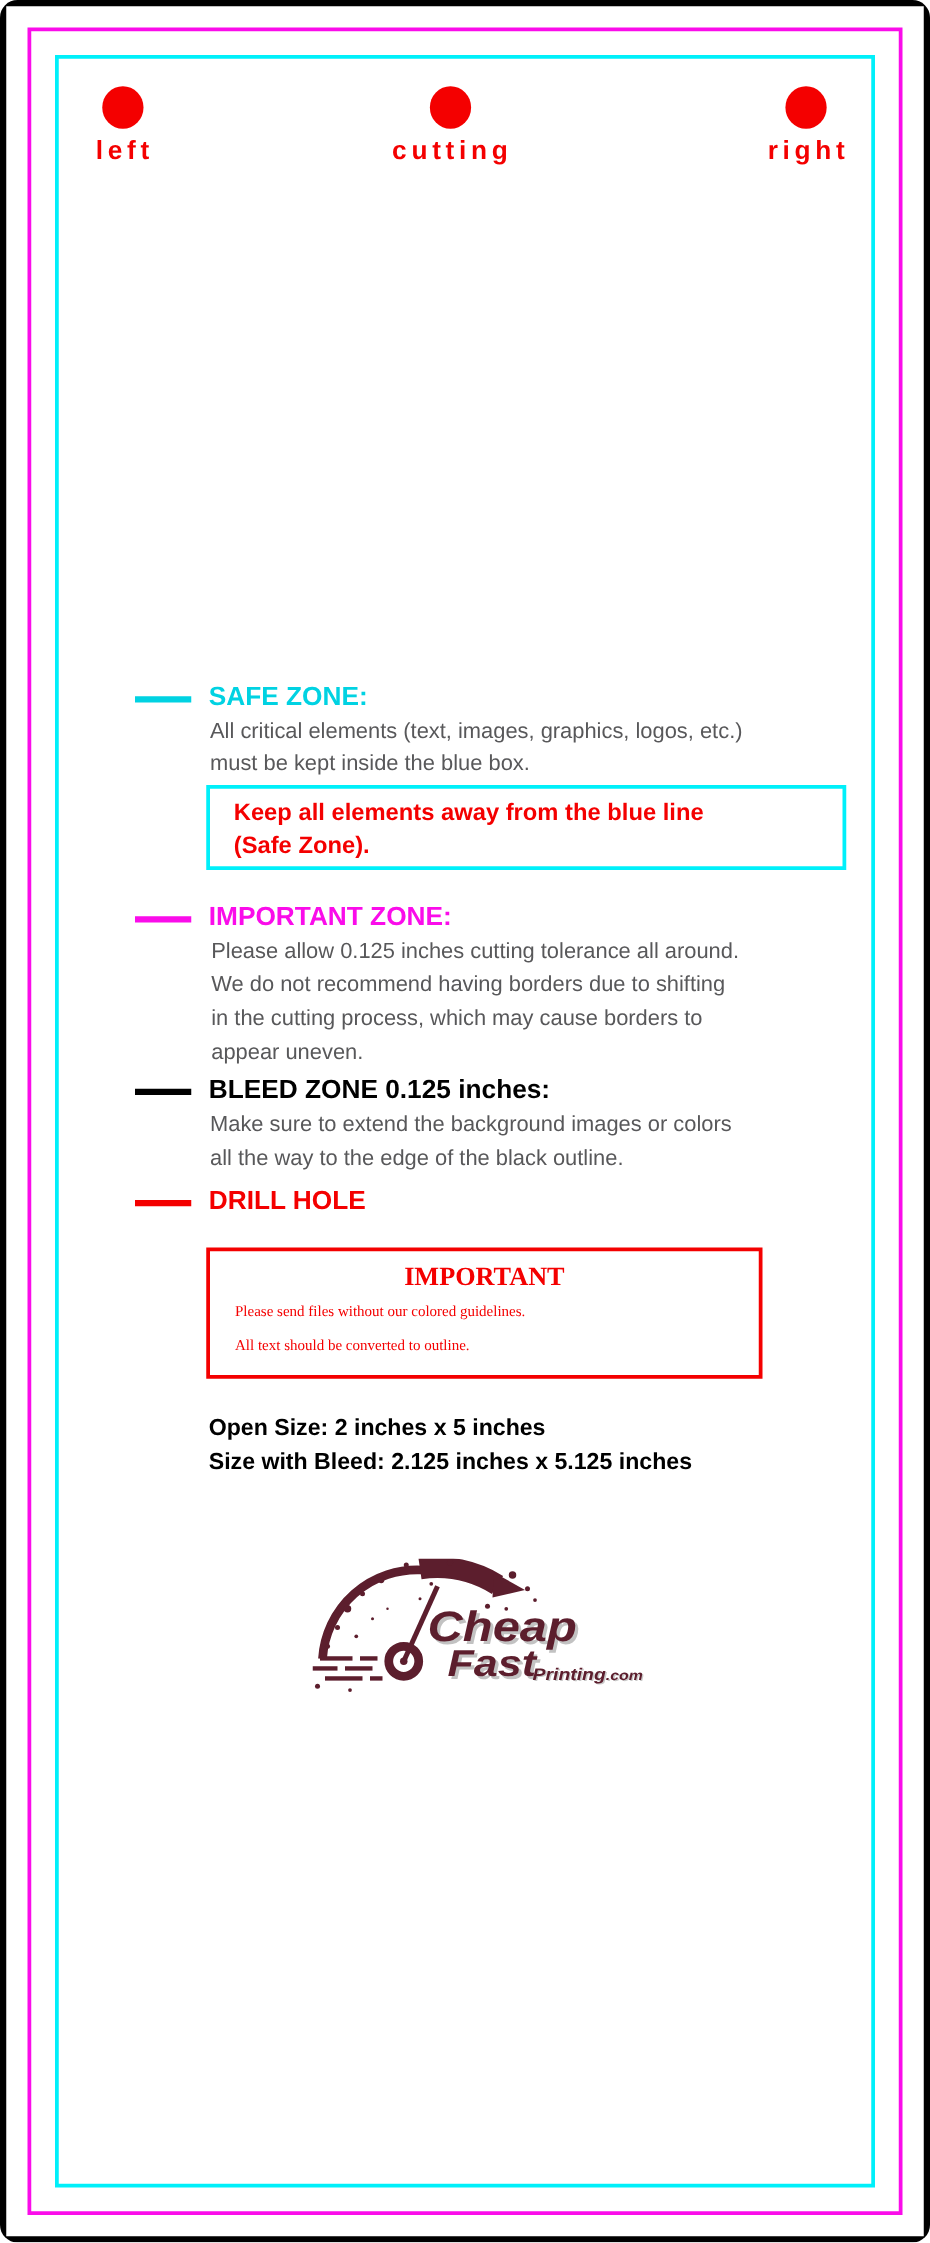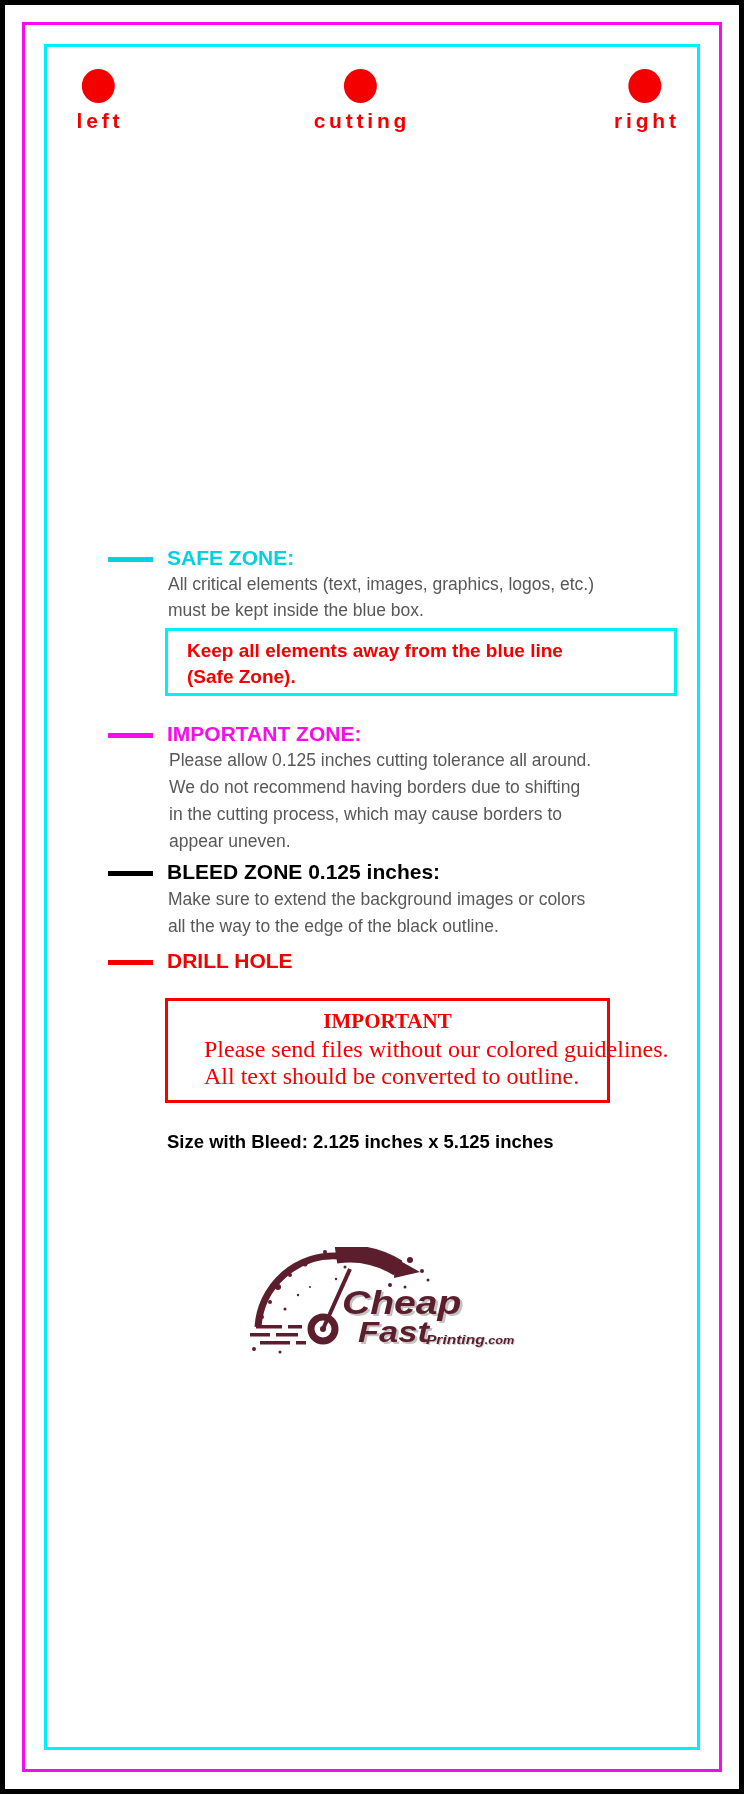--- a/index.html
+++ b/index.html
@@ -1,18 +1,19 @@
 <!DOCTYPE html>
 <html style="--red: #f40000; --cyan-line: #00f0fa; --cyan-heading: #00d2e2; --magenta: #fa0cea; --body-gray: #58585a; --black: #000000; --logo-maroon: #5c1e2d;"><head>
 <meta charset="utf-8">
 <style>
   html,body{margin:0;padding:0;background:#ffffff;}
   .page{
     position:relative;width:744px;height:1794px;background:#ffffff;overflow:hidden;
     font-family:"Liberation Sans",sans-serif;
+    border-radius:14px;
   }
   
   .frame{position:absolute;pointer-events:none;}
   .frame.bleed{inset:0;border:5px solid var(--black,#000);}
   .frame.trim{inset:22px;border:3px solid var(--magenta,#fa0cea);}
   .frame.safe{inset:44px;border:3px solid var(--cyan-line,#00f0fa);}
 
   
   .marker{position:absolute;top:69px;transform:translateX(-50%);text-align:center;}
   .dot{display:block;width:33px;height:34px;border-radius:50%;
@@ -34,21 +35,21 @@
        border:3px solid var(--cyan-line,#00f0fa);}
   .note-box.cyan .note-line{color:var(--red,#f40000);font-weight:bold;
        font-size:19px;line-height:26px;white-space:nowrap;}
   .note-box.cyan .note-inner{padding:7px 0 0 19px;}
 
   .note-box.red{left:165px;top:998px;width:445px;height:105px;
        border:3px solid var(--red,#f40000);font-family:Liberation Serif, serif;}
   .note-box.red .note-title{margin-top:8px;text-align:center;
        color:var(--red,#f40000);font-size:21px;font-weight:bold;line-height:24px;}
   .note-box.red .note-body{margin-top:3px;padding-left:20px;
-       color:var(--red,#f40000);font-size:24px;line-height:27px;white-space:nowrap;margin-left:16px;}
+       color:var(--red,#f40000);font-size:12px;line-height:27px;white-space:nowrap;}
 
   .sizes{position:absolute;left:167px;top:1128px;color:#000;
        font-size:18.5px;font-weight:bold;line-height:27px;white-space:nowrap;}
 
   
   .logo{position:absolute;left:250px;top:1247px;width:245px;height:112px;
         color:var(--logo-maroon,#5c1e2d);}
   .logo svg{position:absolute;left:0;top:0;}
   .logo-word{position:absolute;font-style:italic;font-weight:bold;line-height:1;
         transform:scaleX(1.15);transform-origin:left top;white-space:nowrap;
@@ -115,20 +116,21 @@
 
   <div class="note-box red">
     <div class="note-title">IMPORTANT</div>
     <div class="note-body">
       <div>Please send files without our colored guidelines.</div>
       <div>All text should be converted to outline.</div>
     </div>
   </div>
 
   <div class="sizes">
+    <div>Open Size: 2 inches x 5 inches</div>
     <div>Size with Bleed: 2.125 inches x 5.125 inches</div>
   </div>
 
   <div class="logo">
     <svg width="245" height="112" viewBox="0 0 245 112">
       <g fill="none" stroke="#5c1e2d">
         <path d="M 8,80 A 76,76 0 0 1 88,9" stroke-width="7"></path>
         <path d="M 86,8 A 92,92 0 0 1 148,21" stroke-width="17"></path>
         <path d="M 73,82 L 100,22" stroke-width="4"></path>
         <circle cx="73" cy="82" r="12" stroke-width="7"></circle>

